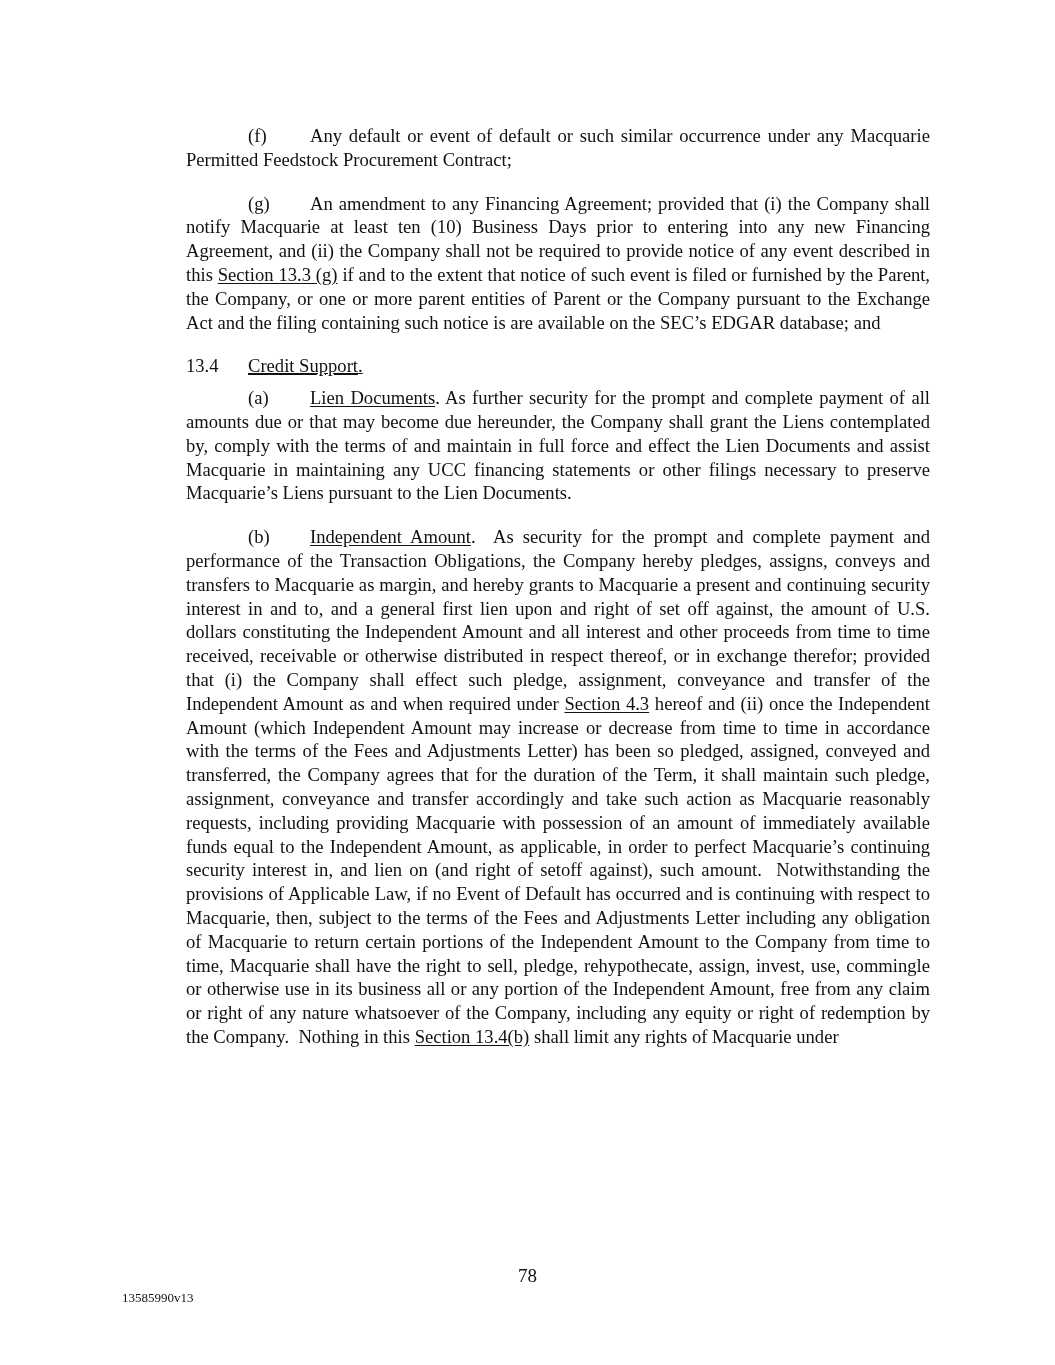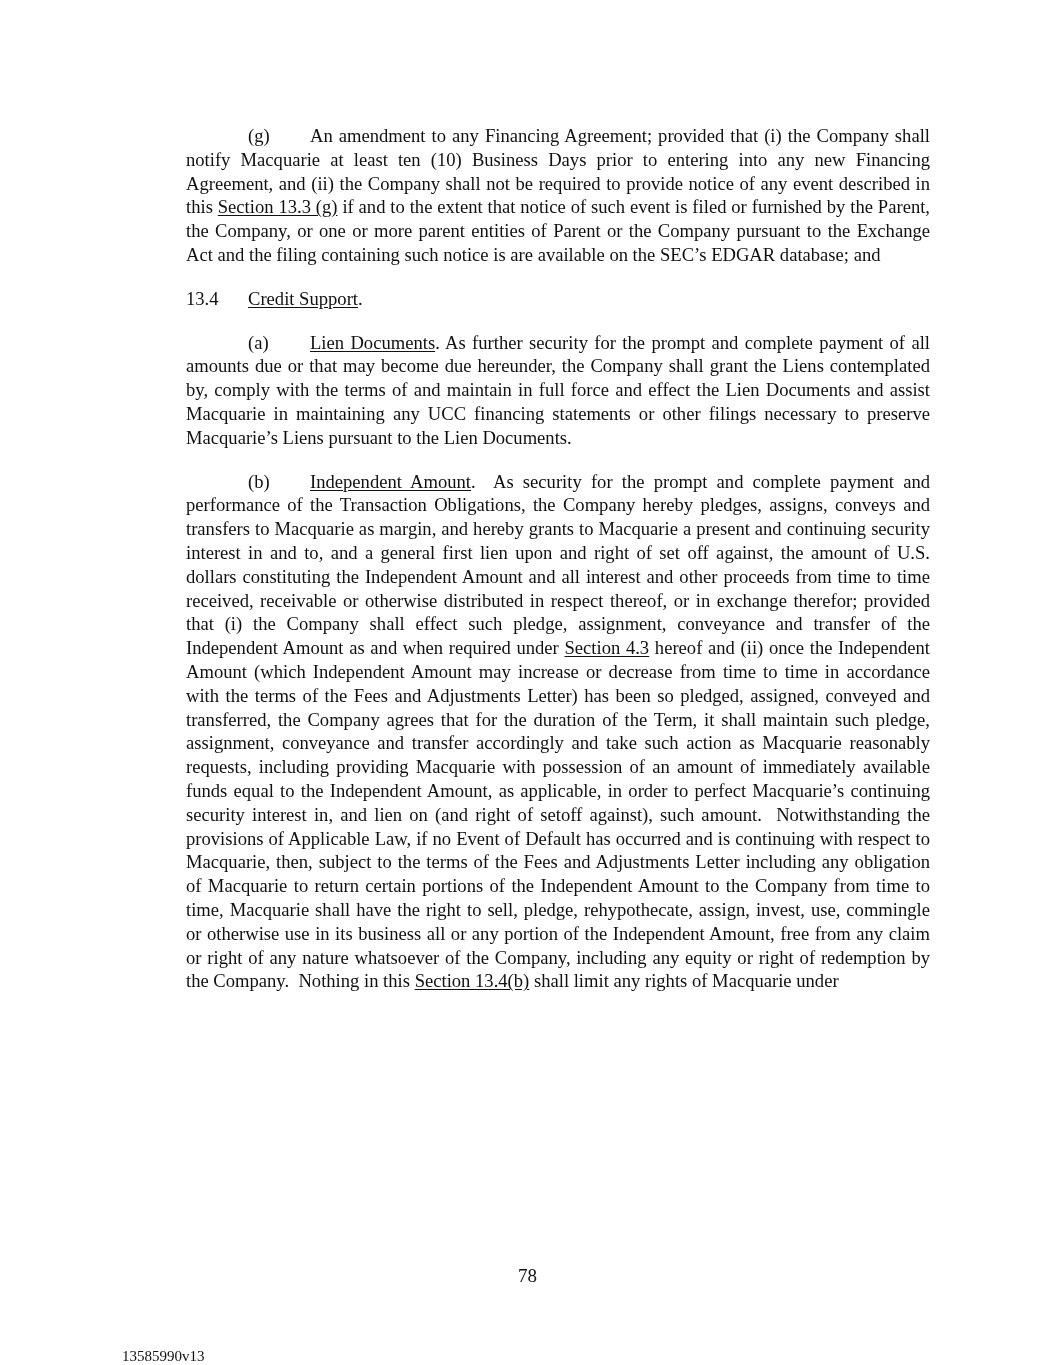--- a/index.html
+++ b/index.html
@@ -6,30 +6,31 @@
   body { width: 1055px; height: 1365px; position: relative; overflow: hidden;
          font-family: "Liberation Serif", "DejaVu Serif", serif; color: #111111; }
   .page { position: absolute; left: 186px; top: 124px; width: 744px;
           font-size: 18.6px; line-height: 23.8px; }
   .para { text-align: justify; margin: 0 0 20px 0; }
   .para.indent { text-indent: 62px; }
   .label { display: inline-block; text-indent: 0; }
   .label.sub { width: 62px; }
   .label.sec { width: 62px; }
   .u { text-decoration: underline; text-underline-offset: 2px; }
-  .heading { margin: 0 0 20px 0; }
+  .heading { margin: 0 0 8px 0; text-decoration: underline; }
   .pagenum { position: absolute; top: 1265px; left: 0; width: 1055px; text-align: center;
              font-size: 19px; }
-  .docid { position: absolute; left: 122px; top: 1348px; font-size: 15px; }
+  .docid { position: absolute; left: 122px; top: 1290px; font-size: 13px; }
 </style>
 </head>
 <body>
 
 <div class="page">
 
+  <p class="para indent"><span class="label sub">(f)</span><span>Any default or event of default or such similar occurrence under any Macquarie Permitted Feedstock Procurement Contract;</span></p>
 
   <p class="para indent"><span class="label sub">(g)</span><span>An amendment to any Financing Agreement; provided that (i) the Company shall notify Macquarie at least ten (10) Business Days prior to entering into any new Financing Agreement, and (ii) the Company shall not be required to provide notice of any event described in this </span><span class="u">Section 13.3 (g)</span><span> if and to the extent that notice of such event is filed or furnished by the Parent, the Company, or one or more parent entities of Parent or the Company pursuant to the Exchange Act and the filing containing such notice is are available on the SEC’s EDGAR database; and</span></p>
 
 
   <p class="heading"><span class="label sec">13.4</span><span class="u">Credit Support</span><span>.</span></p>
 
   <p class="para indent"><span class="label sub">(a)</span><span class="u">Lien Documents</span><span>. As further security for the prompt and complete payment of all amounts due or that may become due hereunder, the Company shall grant the Liens contemplated by, comply with the terms of and maintain in full force and effect the Lien Documents and assist Macquarie in maintaining any UCC financing statements or other filings necessary to preserve Macquarie’s Liens pursuant to the Lien Documents.</span></p>
 
   <p class="para indent" style="white-space: pre-wrap;"><span class="label sub">(b)</span><span class="u">Independent Amount</span><span>.  As security for the prompt and complete payment and performance of the Transaction Obligations, the Company hereby pledges, assigns, conveys and transfers to Macquarie as margin, and hereby grants to Macquarie a present and continuing security interest in and to, and a general first lien upon and right of set off against, the amount of U.S. dollars constituting the Independent Amount and all interest and other proceeds from time to time received, receivable or otherwise distributed in respect thereof, or in exchange therefor; provided that (i) the Company shall effect such pledge, assignment, conveyance and transfer of the Independent Amount as and when required under </span><span class="u">Section 4.3</span><span> hereof and (ii) once the Independent Amount (which Independent Amount may increase or decrease from time to time in accordance with the terms of the Fees and Adjustments Letter) has been so pledged, assigned, conveyed and transferred, the Company agrees that for the duration of the Term, it shall maintain such pledge, assignment, conveyance and transfer accordingly and take such action as Macquarie reasonably requests, including providing Macquarie with possession of an amount of immediately available funds equal to the Independent Amount, as applicable, in order to perfect Macquarie’s continuing security interest in, and lien on (and right of setoff against), such amount.  Notwithstanding the provisions of Applicable Law, if no Event of Default has occurred and is continuing with respect to Macquarie, then, subject to the terms of the Fees and Adjustments Letter including any obligation of Macquarie to return certain portions of the Independent Amount to the Company from time to time, Macquarie shall have the right to sell, pledge, rehypothecate, assign, invest, use, commingle or otherwise use in its business all or any portion of the Independent Amount, free from any claim or right of any nature whatsoever of the Company, including any equity or right of redemption by the Company.  Nothing in this </span><span class="u">Section 13.4(b)</span><span> shall limit any rights of Macquarie under</span></p>
 

